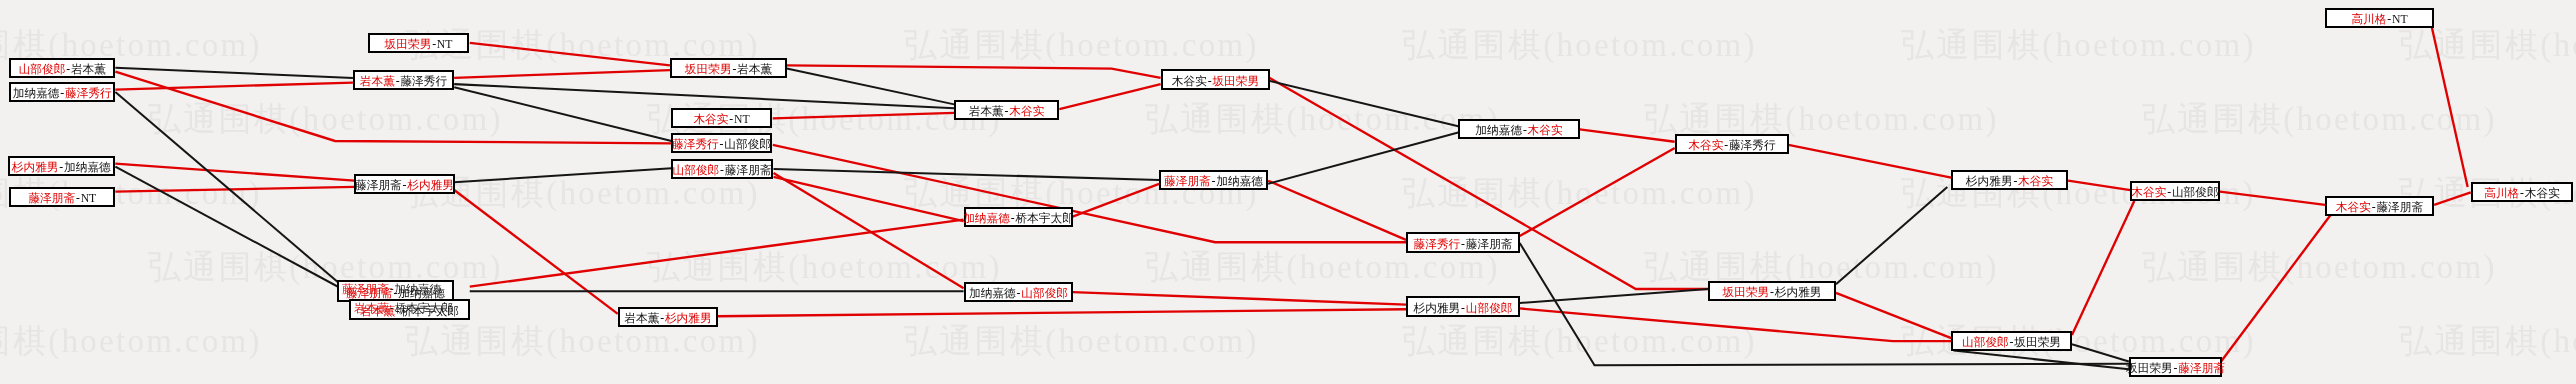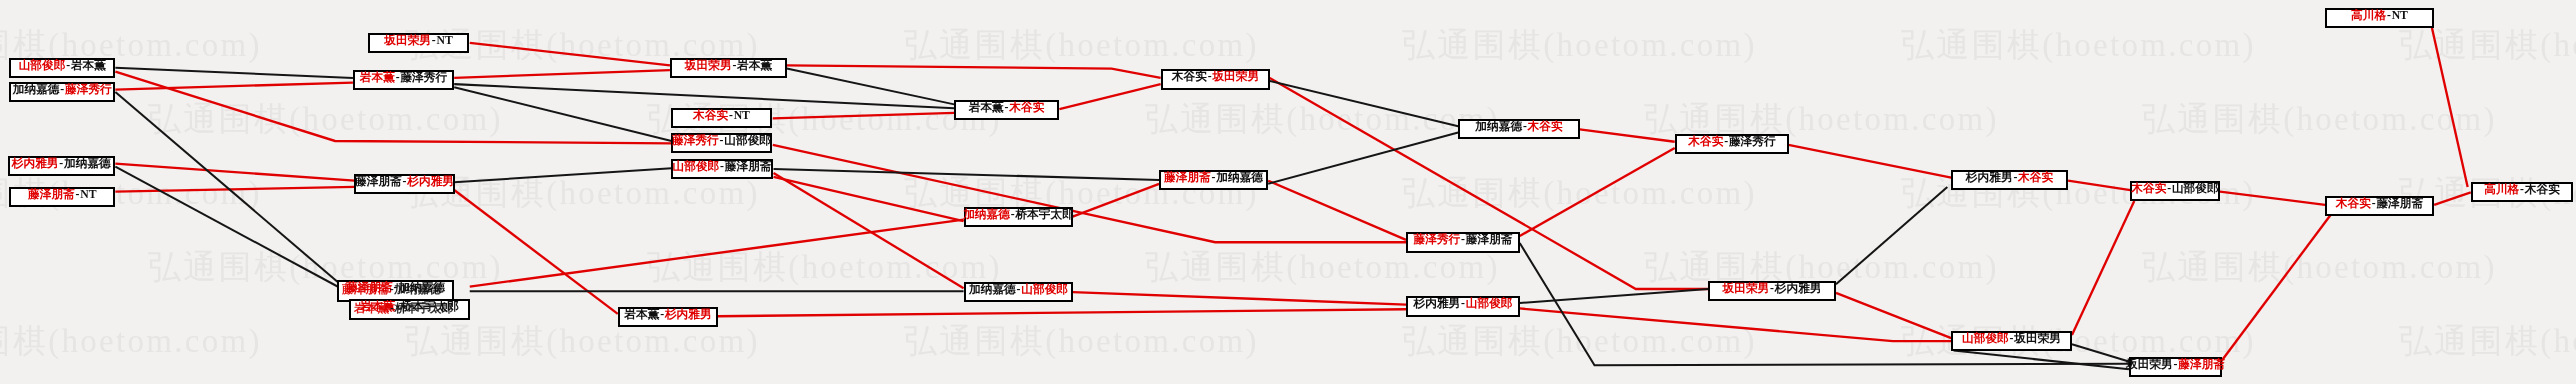--- a/index.html
+++ b/index.html
@@ -1,22 +1,22 @@
 <!DOCTYPE html>
 <html style="font-size:12.5px"><head>
 <meta charset="utf-8">
 <style>
   html,body{margin:0;padding:0;}
   body{font-family:"Liberation Serif","DejaVu Serif",serif;}
   #stage{position:relative;width:2576px;height:384px;background:#f2f1f0;overflow:hidden;}
   .wm{position:absolute;white-space:nowrap;font-size:33px;letter-spacing:2.3px;color:rgba(120,110,100,0.09);user-select:none;pointer-events:none;font-family:"Liberation Serif","DejaVu Serif",serif;}
   #lines{position:absolute;left:0;top:0;z-index:2;}
   .match{position:absolute;z-index:3;background:#ffffff;border:2.3px solid #000;box-sizing:border-box;
-         display:flex;align-items:flex-start;justify-content:center;white-space:nowrap;
-         font-size:11.7px;font-weight:bold;line-height:1;}
+         display:flex;align-items:flex-end;justify-content:center;white-space:nowrap;
+         font-size:11.7px;font-weight:normal;line-height:1;}
   .match .nm{display:inline-block;}
   .match .dash{display:inline-block;color:#000;padding:0 0.8px;}
   .garb{position:relative;}
   .garb .layer2{position:absolute;left:3.1px;top:1.6px;opacity:.9;}
 </style>
 </head>
 <body>
 
 <div id="stage" style="background: rgb(242, 241, 240);">
   <div id="wm-layer">

